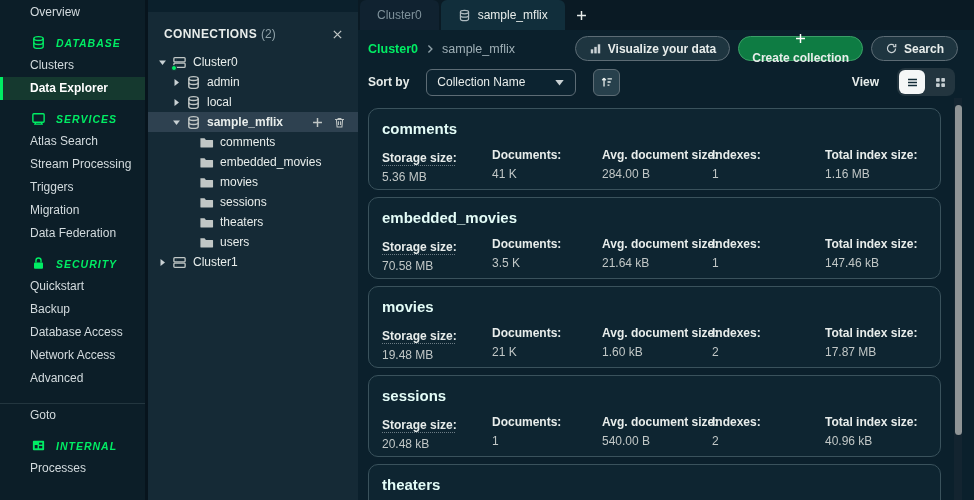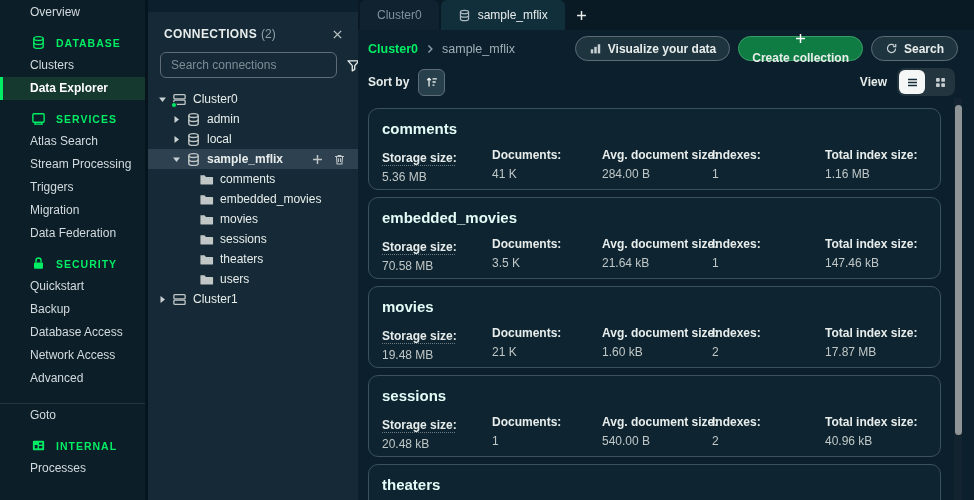--- a/index.html
+++ b/index.html
@@ -5,21 +5,21 @@
   * { margin:0; padding:0; box-sizing:border-box; }
   html,body { background:#07141d; }
   body { font-family:"Liberation Sans", sans-serif; }
   .app { position:relative; width:974px; height:500px; overflow:hidden; background:#0B202C; }
 
   
   .nav-sidebar { position:absolute; left:0; top:0; width:145px; height:500px; background:#0C1E28; padding-top:1px; overflow:hidden; }
   .nav-item { height:23px; line-height:23px; padding-left:30px; font-size:12px; color:#D3DBDE; cursor:pointer; white-space:nowrap; }
   .nav-item.active { background:#15392F; border-left:3px solid #00ED64; padding-left:27px; color:#FFFFFF; font-weight:bold; }
   .nav-section { display:flex; align-items:center; gap:10px; height:23px; margin-top:7px; padding-left:31px; }
-  .nav-section .label { font-size:10.5px; font-weight:bold; letter-spacing:1px; color:#00ED64; }
+  .nav-section .label { font-size:10.5px; font-weight:bold; letter-spacing:1px; color:#00ED64;font-style:italic; }
   .nav-divider { height:1px; background:#23363F; margin:13px 0 0 0; }
 
   
   .connections { position:absolute; left:148px; top:12px; width:210px; height:500px; background:#152A36; overflow:hidden; }
   .conn-gutter { position:absolute; left:145px; top:0; width:3px; height:500px; background:#07141d; }
   .conn-header { display:flex; align-items:center; padding:15px 14px 0 16px; }
   .conn-title { font-size:12px; font-weight:bold; letter-spacing:.4px; color:#E8EDEB; }
   .conn-count { font-size:12px; color:#8FA1A8; margin-left:4px; }
   .conn-header .spacer { flex:1; }
   .search-row { display:flex; align-items:center; gap:9px; margin:11px 12px 0 12px; }
@@ -54,21 +54,21 @@
   .breadcrumb { display:flex; align-items:center; gap:7px; font-size:12.5px; }
   .crumb-cluster { color:#00ED64; font-weight:bold; cursor:pointer; }
   .crumb-sep { width:10px; height:10px; color:#8FA1A8; }
   .crumb-db { color:#9FAFB6; }
   .page-header .spacer { flex:1; }
   .hbtn { display:inline-flex; align-items:center; gap:6px; height:25px; padding:0 13px; border-radius:13px; border:1px solid #5D6C75; background:#1E3540; color:#E8EDEB; font-size:12px; font-weight:bold; cursor:pointer; margin-left:8px; font-family:"Liberation Sans",sans-serif;justify-content:center; }
   .hbtn .icon { width:13px; height:13px; color:#C9D1D4; }
   .hbtn.green { background:#0E7C43; border-color:#3AA067;flex-direction:column; }
   .hbtn.green .icon { color:#FFFFFF; }
 
-  .toolbar { display:flex; align-items:center; height:36px; padding:2px 19px 0 10px; }
+  .toolbar { display:flex; align-items:center; height:36px; padding:2px 19px 0 10px;gap:8px; }
   .sort-label, .view-label { font-size:12px; font-weight:bold; color:#E8EDEB; }
   .sort-select { display:flex; align-items:center; width:150px; height:27px; margin-left:9px; padding:0 10px; border:1px solid #5D6C75; border-radius:6px; background:#0C2330; color:#E8EDEB; font-size:12px; cursor:pointer; }
   .sort-select .spacer { flex:1; }
   .sort-select .icon { width:11px; height:11px; color:#C9D1D4; }
   .sort-dir-btn { display:inline-flex; align-items:center; justify-content:center; width:27px; height:27px; margin-left:9px; border:1px solid #5D6C75; border-radius:6px; background:#27404C; cursor:pointer; }
   .sort-dir-btn .icon { width:14px; height:14px; color:#E8EDEB; }
   .toolbar .spacer { flex:1; }
   .view-label { margin-right:10px; }
   .seg-control { display:flex; align-items:center; gap:2px; background:#23353F; border-radius:8px; padding:2px; }
   .seg-btn { display:inline-flex; align-items:center; justify-content:center; width:26px; height:24px; border-radius:6px; cursor:pointer; }
@@ -155,28 +155,20 @@
     <div class="conn-header">
       <span class="conn-title">CONNECTIONS</span>
       <span class="conn-count">(2)</span>
       <span class="spacer"></span>
       <span class="icon small" id="conn-close">
           <svg viewBox="0 0 16 16" fill="none" stroke="currentColor" stroke-width="1.6">
             <path d="M3.5 3.5l9 9M12.5 3.5l-9 9"></path>
           </svg>
         </span>
     </div>
-    <div class="search-row">
-      <input class="search-input" placeholder="Search connections" style="">
-      <span class="icon" id="conn-filter" style="color:#E8EDEB;">
-          <svg viewBox="0 0 16 16" fill="none" stroke="currentColor" stroke-width="1.4" stroke-linejoin="round">
-            <path d="M2.2 3h11.6L9.3 8.2v4.1l-2.6 1.4V8.2z"></path>
-          </svg>
-        </span>
-    </div>
     <div class="tree" id="conn-tree">
         <div class="tree-row" style="padding-left: 10px;">
           <span class="icon caret" style="margin-right: 5px;">
             <svg viewBox="0 0 10 10" fill="currentColor">
               <path d="M1.2 2.8h7.6L5 7.8z"></path>
             </svg>
           </span>
           <span class="cluster-wrap">
             <span class="icon">
               <svg viewBox="0 0 16 16" fill="none" stroke="currentColor" stroke-width="1.4">
@@ -374,20 +366,29 @@
               <path d="M13 8a5 5 0 1 1-1.6-3.7"></path>
               <path d="M13.2 2.4v3.2H10"></path>
             </svg>
           </span>
         <span>Search</span>
       </button>
     </div>
 
     <div class="toolbar">
       <span class="sort-label">Sort by</span>
+      <div class="sort-select">
+        <span>Collection Name</span>
+        <span class="spacer"></span>
+        <span class="icon" id="ic-chevdown">
+            <svg viewBox="0 0 10 10" fill="currentColor">
+              <path d="M1.2 2.8h7.6L5 7.8z"></path>
+            </svg>
+          </span>
+      </div>
       <button class="sort-dir-btn">
         <span class="icon" id="ic-sortdir">
             <svg viewBox="0 0 16 16" fill="none" stroke="currentColor" stroke-width="1.5">
               <path d="M4.6 13V3.5M4.6 3.5L2.6 6M4.6 3.5L6.6 6"></path>
               <path d="M8.6 4.5h5M8.6 8h3.6M8.6 11.5h2.2"></path>
             </svg>
           </span>
       </button>
       <span class="spacer"></span>
       <span class="view-label">View</span>

